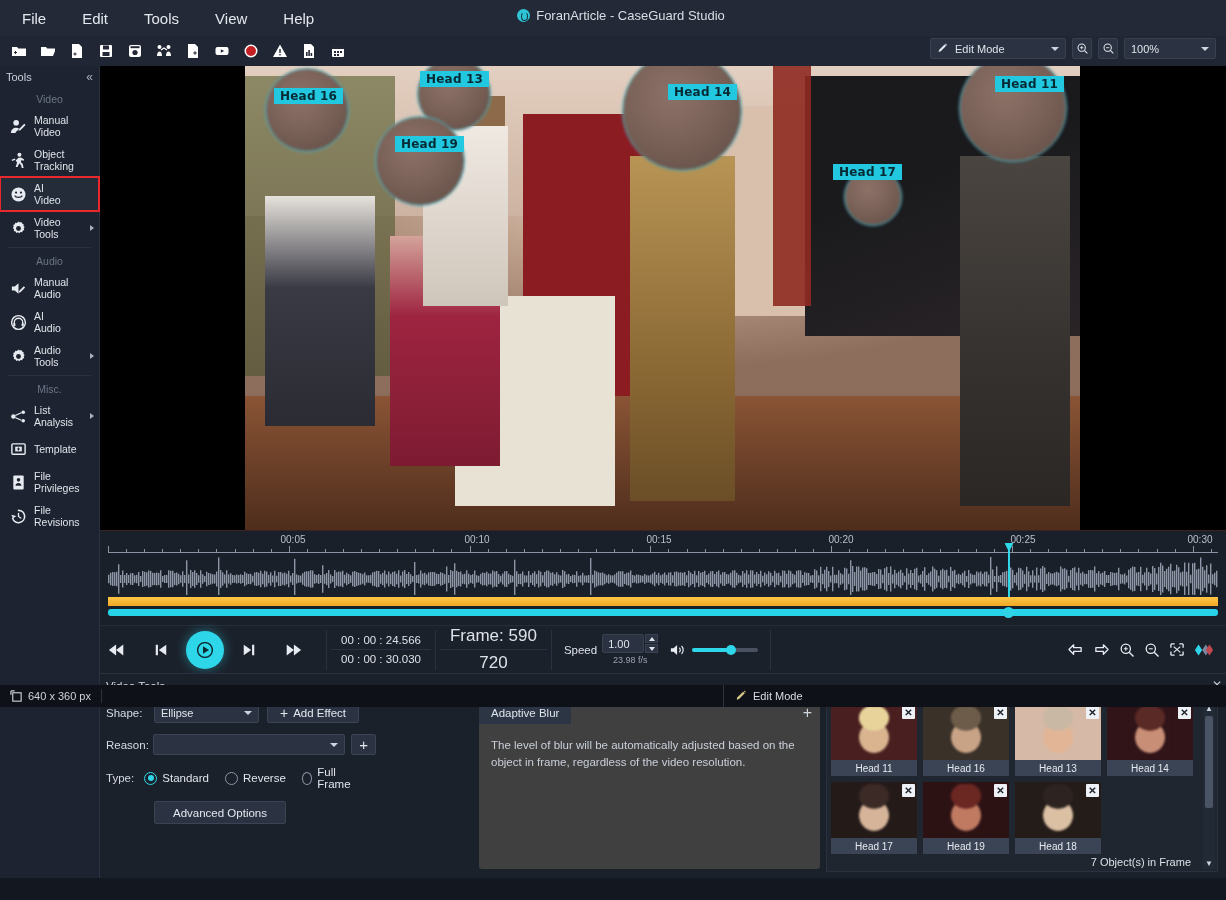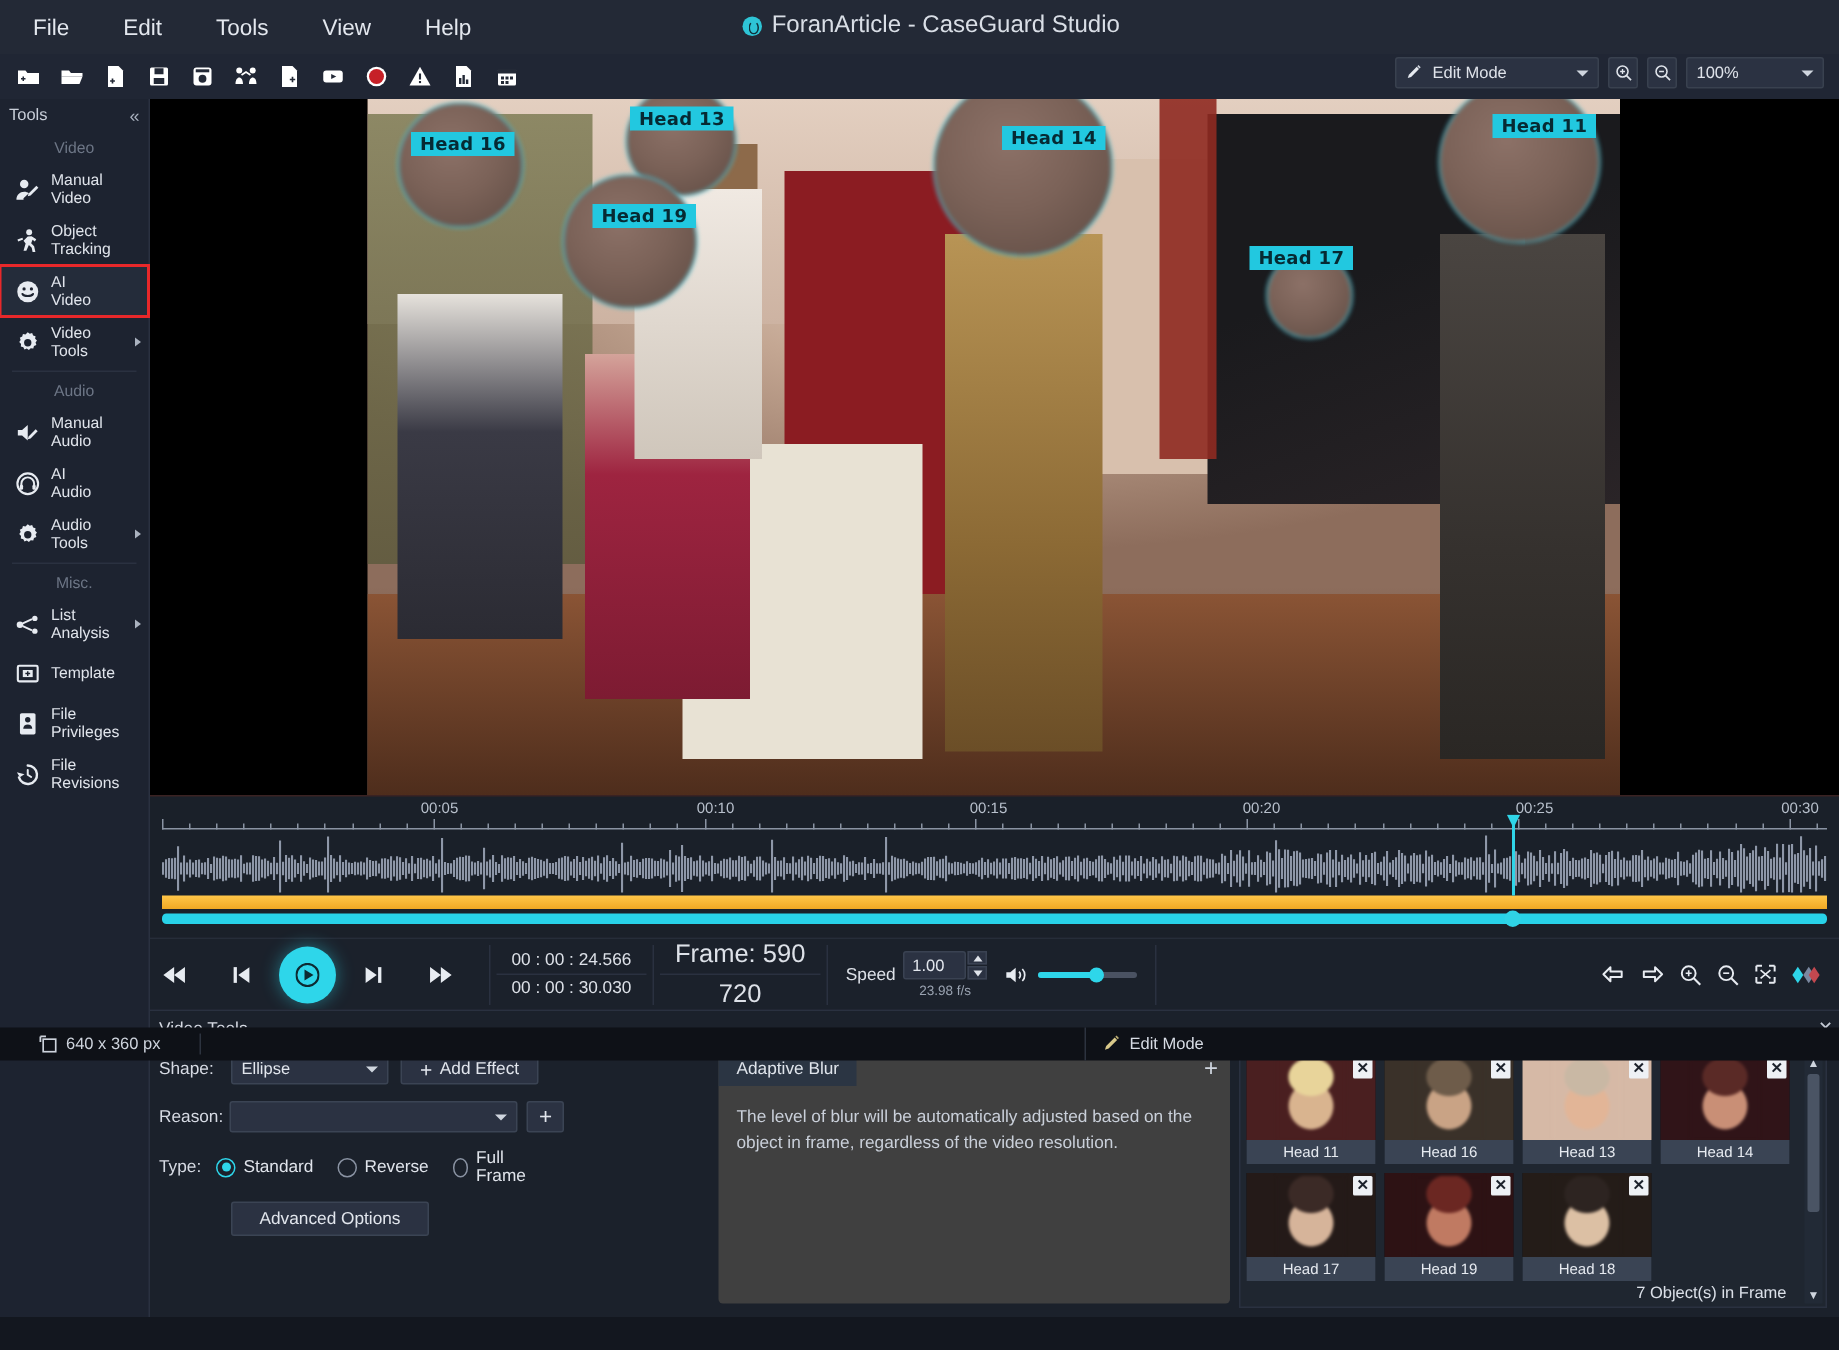--- a/index.html
+++ b/index.html
@@ -17,21 +17,21 @@
     position: absolute; top: 0; left: 0; width: 1226px; height: 36px;
     background: #232936;
     display: flex; align-items: center;
   }
   .menubar .mi {
     font-size: 15px; color: #e3e7ee; padding: 4px 14px; margin-left: 8px;
     cursor: default;
   }
   .win-title {
     position: absolute; left: 0; right: 0; top: 8px;
-    text-align: center; font-size: 16px; color: #d9dee6;
+    text-align: center; font-size: 13px; color: #d9dee6;
     display: flex; align-items: center; justify-content: center; gap: 6px;
     pointer-events: none;
     padding-left: 16px;
   }
   .brand-dot {
     width: 13px; height: 13px; border-radius: 50%;
     background: #2ec4d6; display: inline-block;
     position: relative;
   }
   .brand-dot::after{
@@ -245,21 +245,21 @@
   .thumb-count { position:absolute; bottom:3px; right:26px; font-size:11px; color:#dbe0e8; }
   .tscroll { position:absolute; right:2px; top:2px; width:12px; bottom:2px; background:#222a36; }
   .tscroll .bar { position:absolute; left:2px; top:14px; width:8px; height:92px; background:#4a5464; border-radius:2px; }
   .tscroll .ar { position:absolute; left:0; width:12px; height:12px; display:flex;align-items:center;justify-content:center;font-size:8px;color:#cfd5de; }
 
   
   .statusbar {
     position:absolute; left:0; bottom:0; width:1226px; height:22px;
     background:#0e1117; display:flex; align-items:center; font-size:11px; color:#cdd3dc;
   }
-  .sb-cell { padding:0 26px; display:flex; align-items:center; gap:5px; height:22px; }
+  .sb-cell { padding:0 10px; display:flex; align-items:center; gap:5px; height:22px; }
   .sb-div { width:1px; height:14px; background:#2c333f; }
   .edit-mode-status { position:absolute; left:735px; display:flex; align-items:center; gap:5px; color:#d8dde5; }
   .vsep { position:absolute; left:723px; top:0; width:1px; height:22px; background:#2c333f; }
   .panel-right-close{position:absolute; right:4px; top:4px; font-size:12px; color:#c6ccd6; cursor:pointer;}
 </style>
 </head>
 <body>
 
 <div id="app">
 

